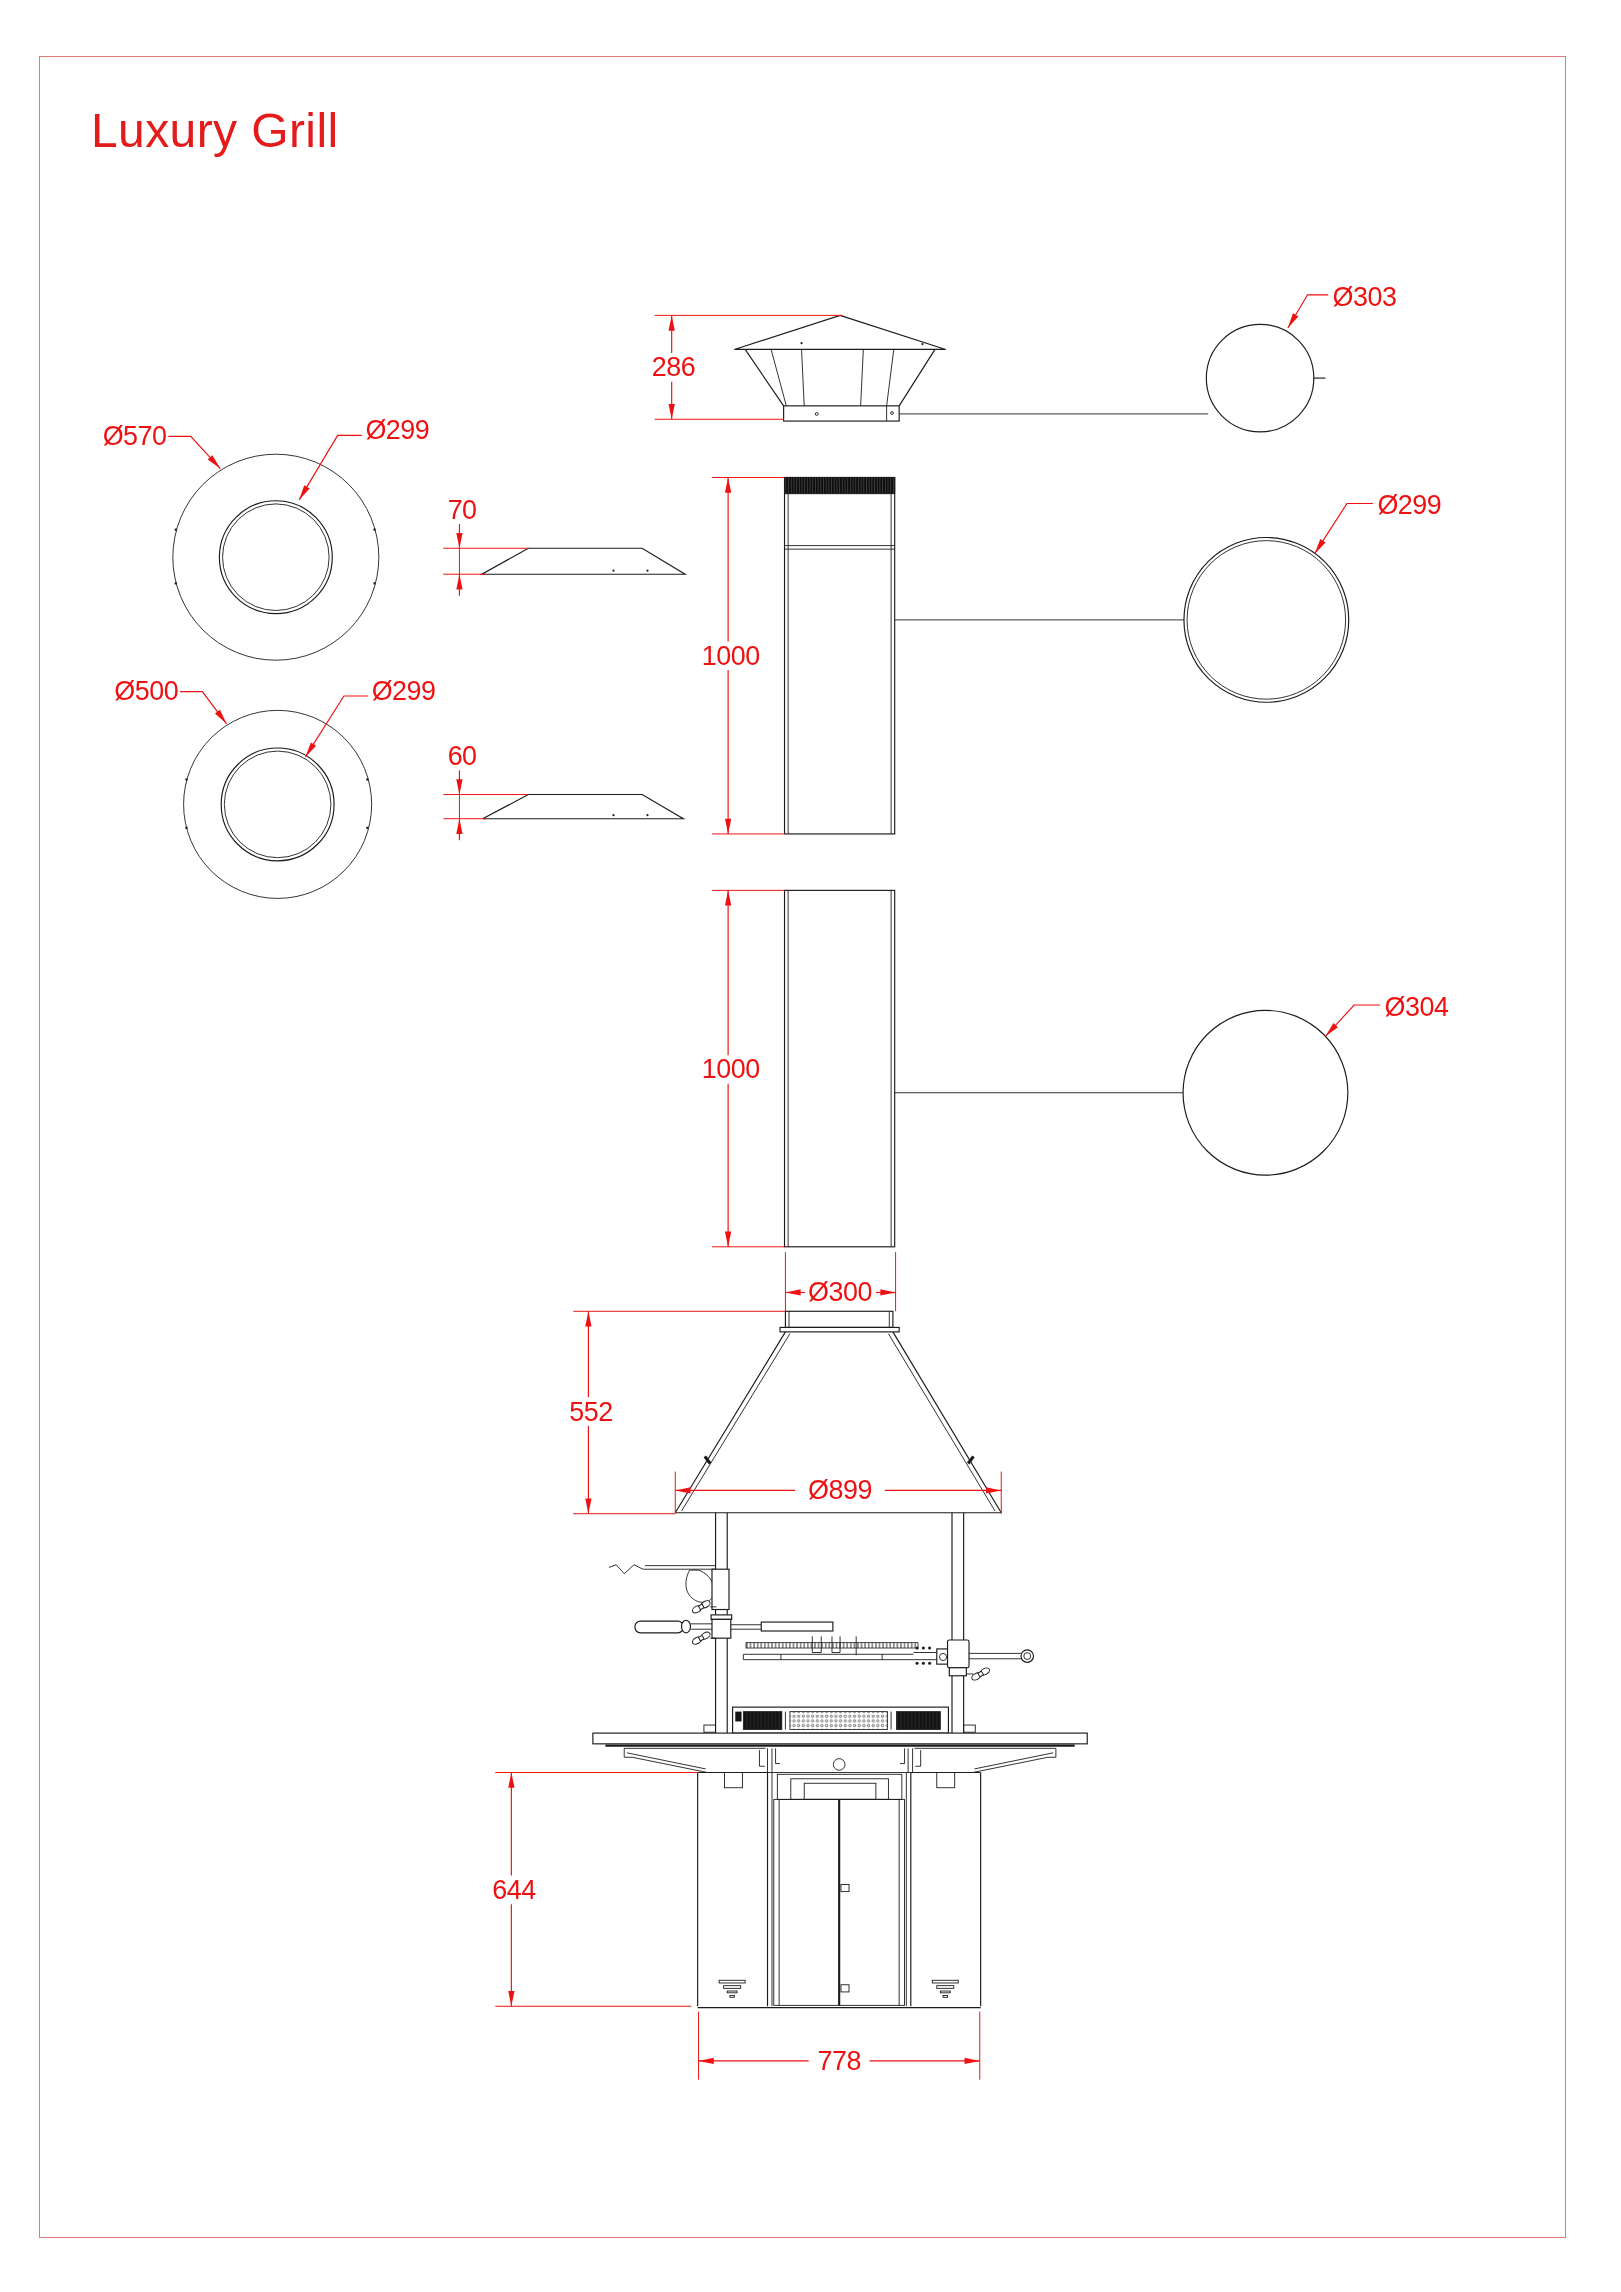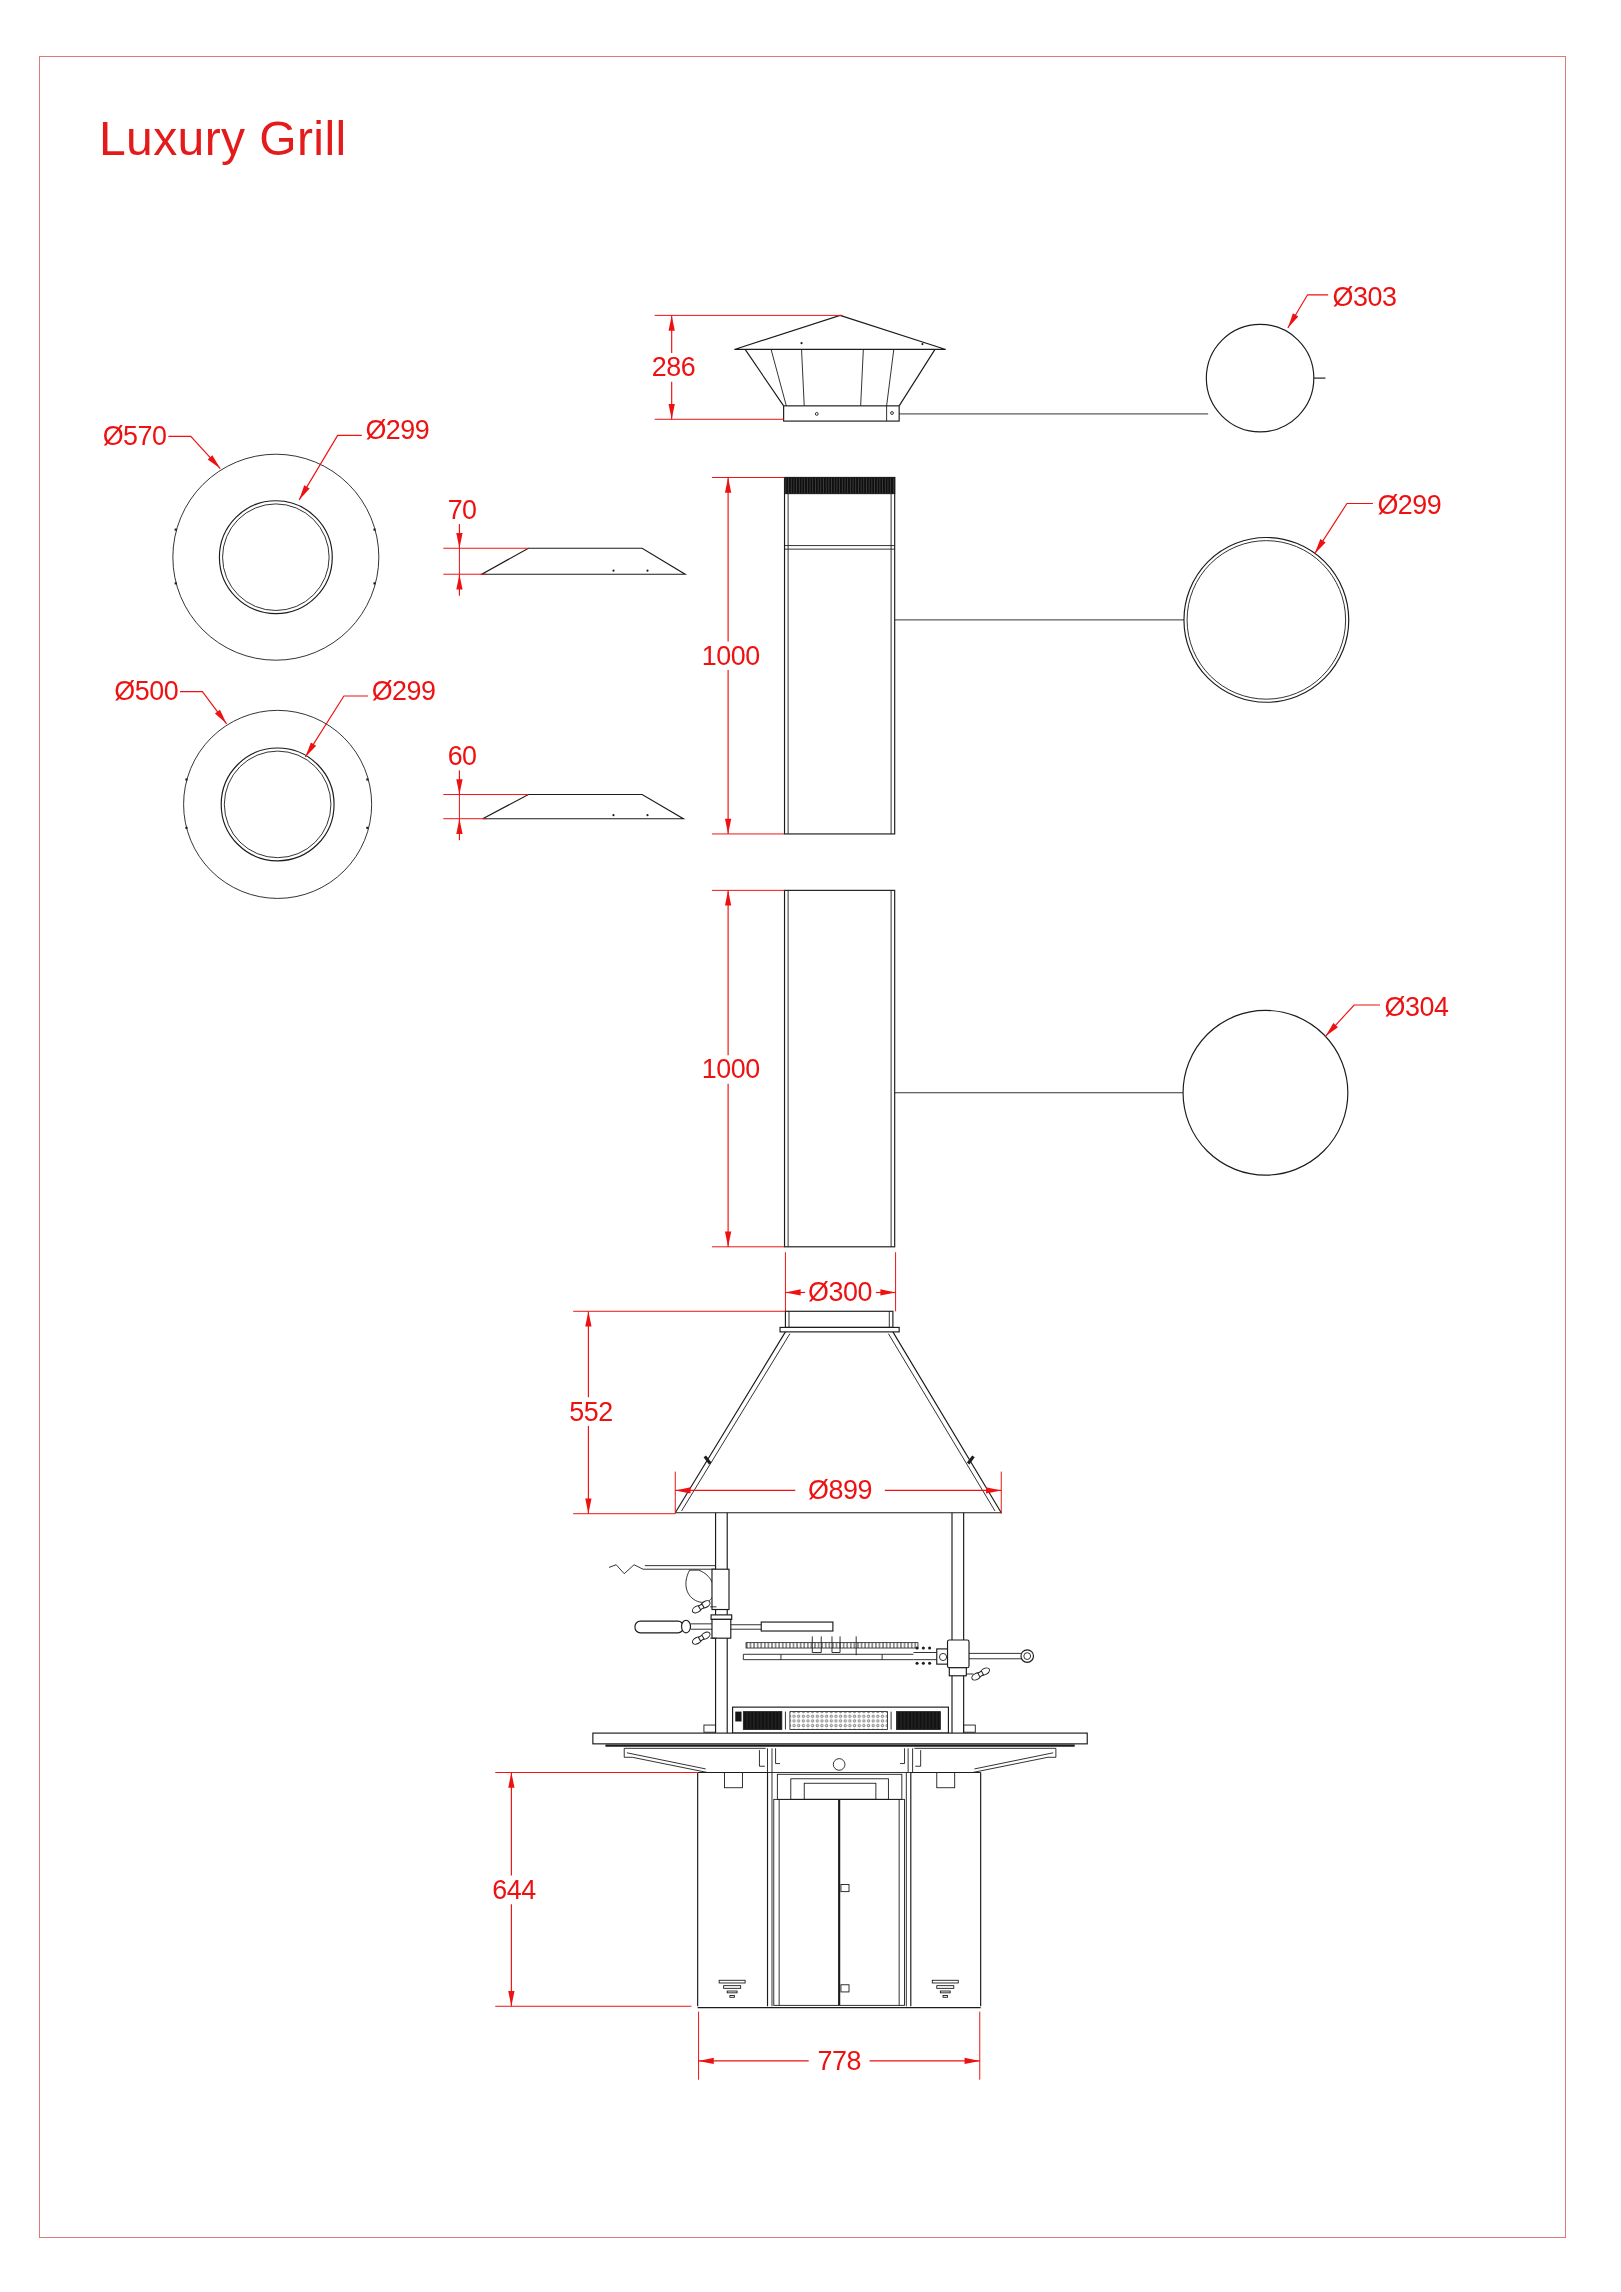--- a/index.html
+++ b/index.html
@@ -1,20 +1,20 @@
 <!DOCTYPE html>
 <html style="font-size:14.3px"><head>
 <meta charset="utf-8">
 <style>
   html,body{margin:0;padding:0;background:#ffffff;}
   #page{position:relative;width:1621px;height:2293px;background:#ffffff;overflow:hidden;
         font-family:"Liberation Sans", sans-serif;}
   #frame{position:absolute;left:39px;top:56px;width:1527px;height:2182px;
          border:1.1px solid #dc7a7a;box-sizing:border-box;}
-  #title{position:absolute;left:83px;top:95px;margin:16px;font-size:48px;font-weight:400;
+  #title{position:absolute;left:83px;top:95px;margin:8px;font-size:48px;font-weight:400;
          color:#e41b1b;letter-spacing:0.4px;}
   svg{position:absolute;left:0;top:0;}
   .k  {stroke:#1c1c1c;fill:none;stroke-width:1.3;}
   .kt {stroke:#1c1c1c;fill:none;stroke-width:1;}
   .kw {stroke:#1c1c1c;fill:#ffffff;stroke-width:1.3;}
   .kd {fill:#1c1c1c;stroke:none;}
   .r  {stroke:#ee1111;fill:none;stroke-width:1.3;}
   .rthin{stroke:#ee1111;fill:none;stroke-width:1.1;}
   text.dim{fill:#ee1111;stroke:none;font-family:"Liberation Sans",sans-serif;
            font-size:30px;letter-spacing:-0.5px;}

